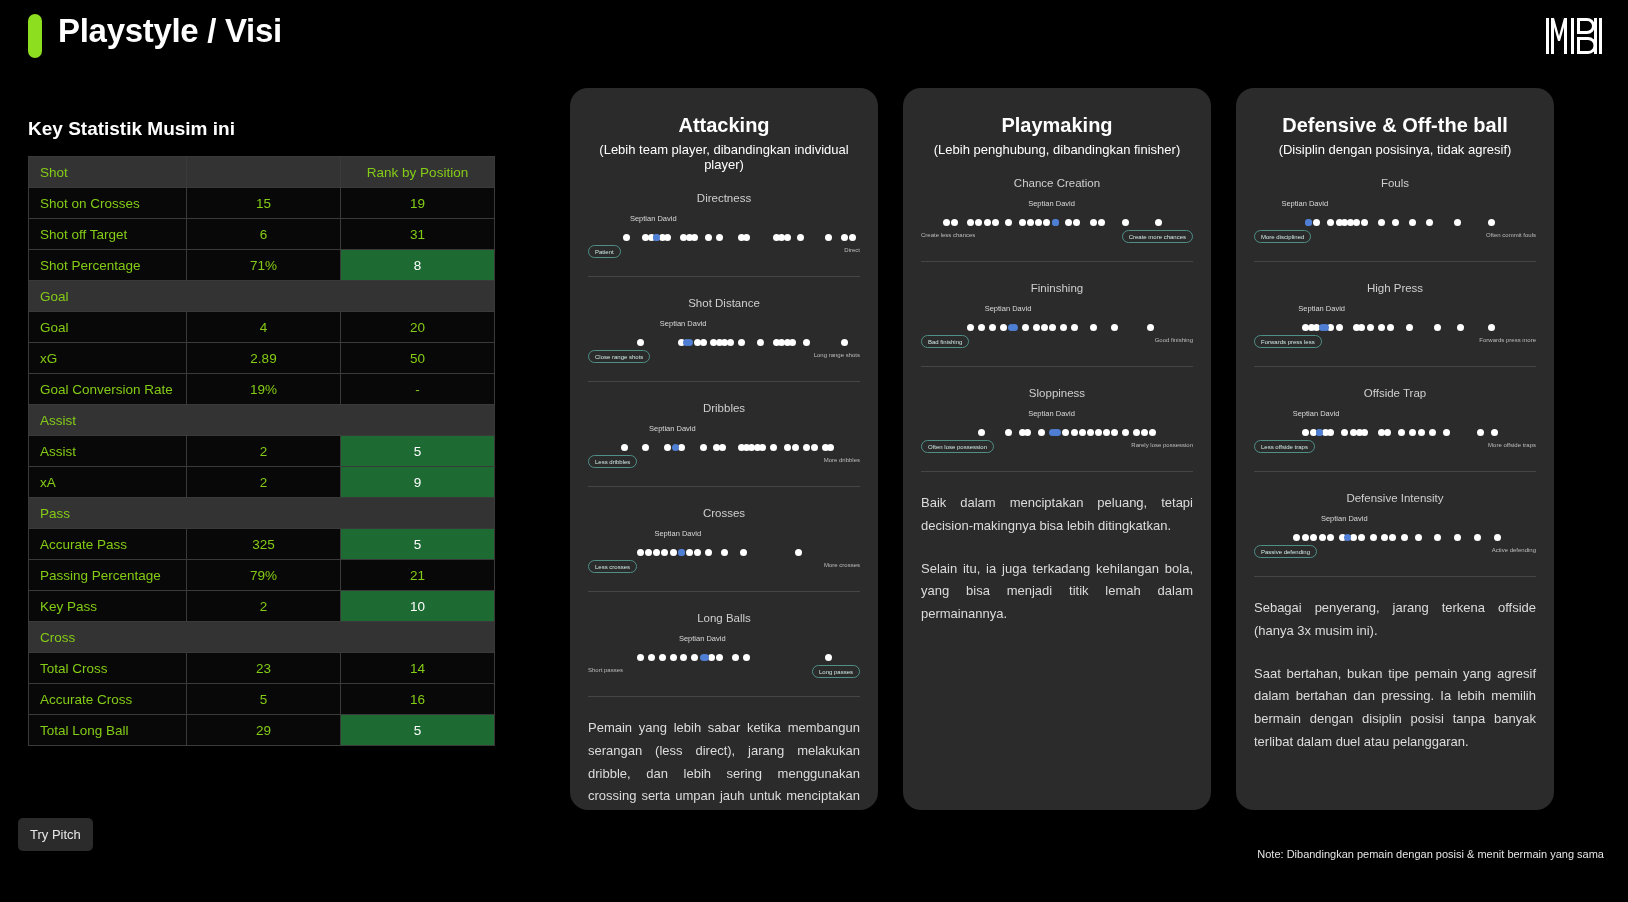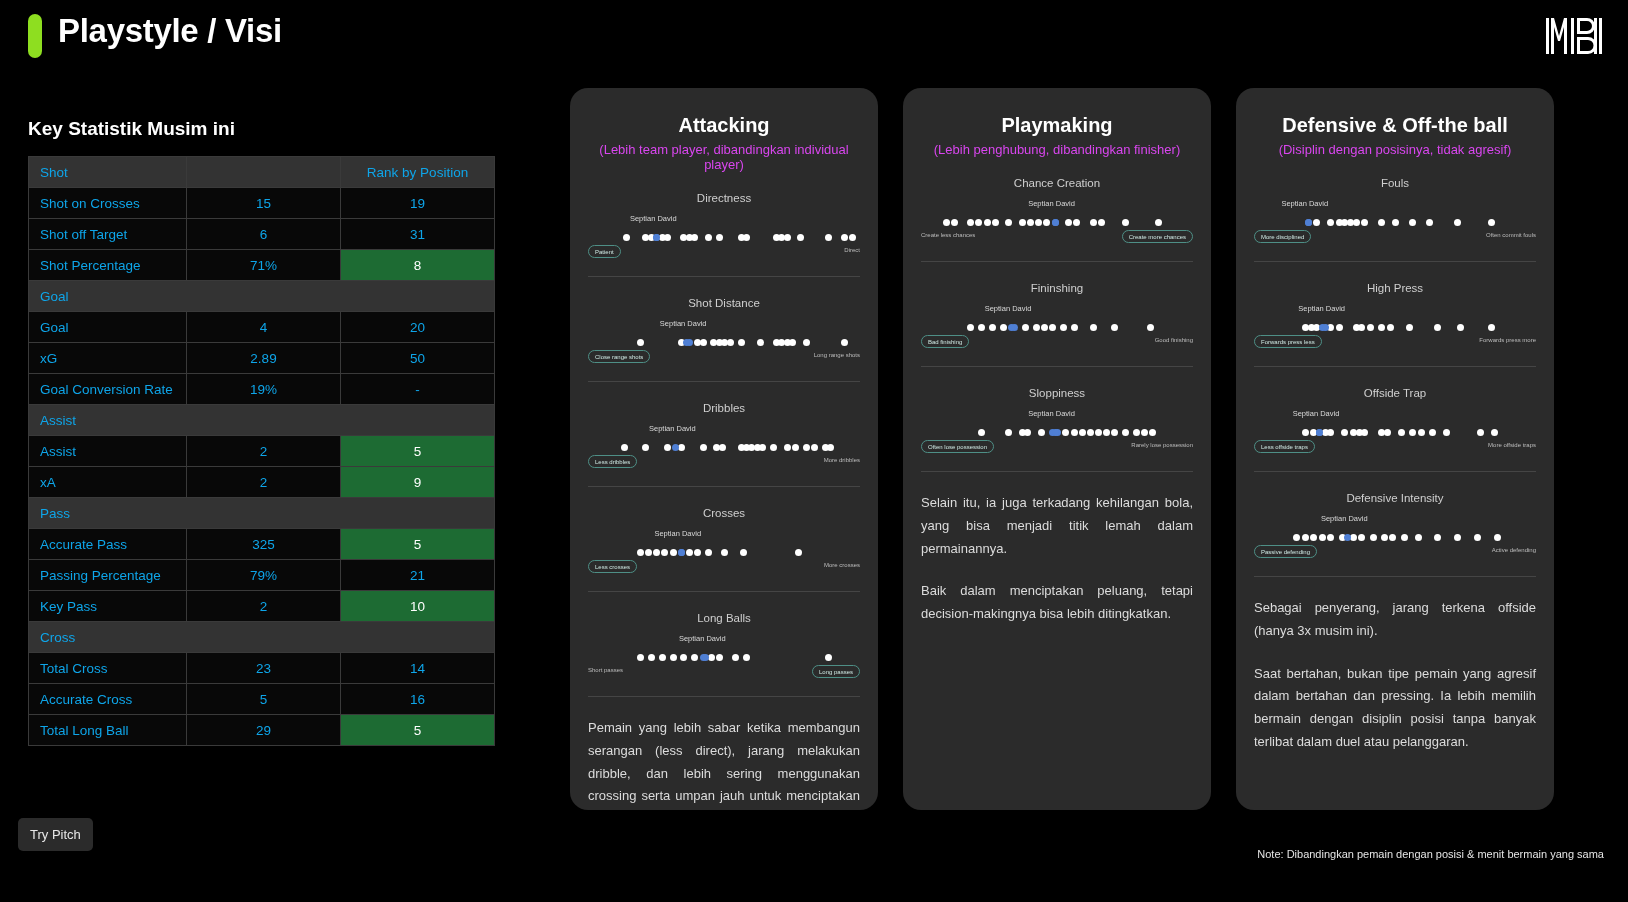--- a/index.html
+++ b/index.html
@@ -36,21 +36,21 @@
     font-size: 19px; font-weight: bold; color: #fff; margin-bottom: 16px;
   }
   table.stats { width: 100%; border-collapse: collapse; table-layout: fixed; }
   table.stats col.c1 { width: 158px; }
   table.stats col.c2 { width: 154px; }
   table.stats col.c3 { width: 154px; }
   table.stats td, table.stats th {
     border: 1px solid #3a3a3a;
     height: 31px;
     font-size: 13.5px;
-    color: #0ea5e9;
+    color: #84cc16;
     font-weight: normal;
   }
   .grp-head td {
     background: #333333;
     font-weight: bold;
     font-size: 13.5px;
     padding-left: 11px;
     text-align: left;
     border-left: 1px solid #3a3a3a;
     border-right: 1px solid #3a3a3a;
@@ -82,21 +82,21 @@
   }
   .card.c-attacking  { left: 0px;   width: 308px; }
   .card.c-playmaking { left: 333px; width: 308px; }
   .card.c-defensive  { left: 666px; width: 318px; }
 
   .card-title {
     text-align: center; font-size: 20px; font-weight: bold; color: #fff;
     margin-top: 10px;
   }
   .card-sub {
-    text-align: center; font-size: 13px; color: #d946ef;
+    text-align: center; font-size: 13px; color: #ffffff;
     margin-top: 5px;
   }
 
   
   .metric { margin-top: 20px; position: relative; }
   .metric-name {
     text-align: center; font-size: 11.5px; color: #cfcfcf; margin-bottom: 22px;
   }
   .strip { position: relative; height: 34px; }
   .dots { position: absolute; left: 0; right: 0; top: 8px; height: 9px; }
@@ -492,22 +492,22 @@
               <span class="dot" style="left: 84%;"></span>
               <span class="dot hl" style="left: 48%;"></span>
             </div>
             <div class="player-tag" style="left: 48%;">Septian David</div>
             <div class="end-pill left">Often lose possession</div>
             <div class="end-plain right">Rarely lose possession</div>
           </div>
         </div>
         <div class="divider"></div>
         <div class="card-note">
+          <p>Baik dalam menciptakan peluang, tetapi decision-makingnya bisa lebih ditingkatkan.</p>
           <p>Selain itu, ia juga terkadang kehilangan bola, yang bisa menjadi titik lemah dalam permainannya.</p>
-          <p>Baik dalam menciptakan peluang, tetapi decision-makingnya bisa lebih ditingkatkan.</p>
         </div>
       </div>
       <div class="card c-defensive">
         <div class="card-title">Defensive &amp; Off-the ball</div>
         <div class="card-sub">(Disiplin dengan posisinya, tidak agresif)</div>
         <div class="metric">
           <div class="metric-name">Fouls</div>
           <div class="strip">
             <div class="dots">
               <span class="dot hl" style="left: 18%;"></span>

